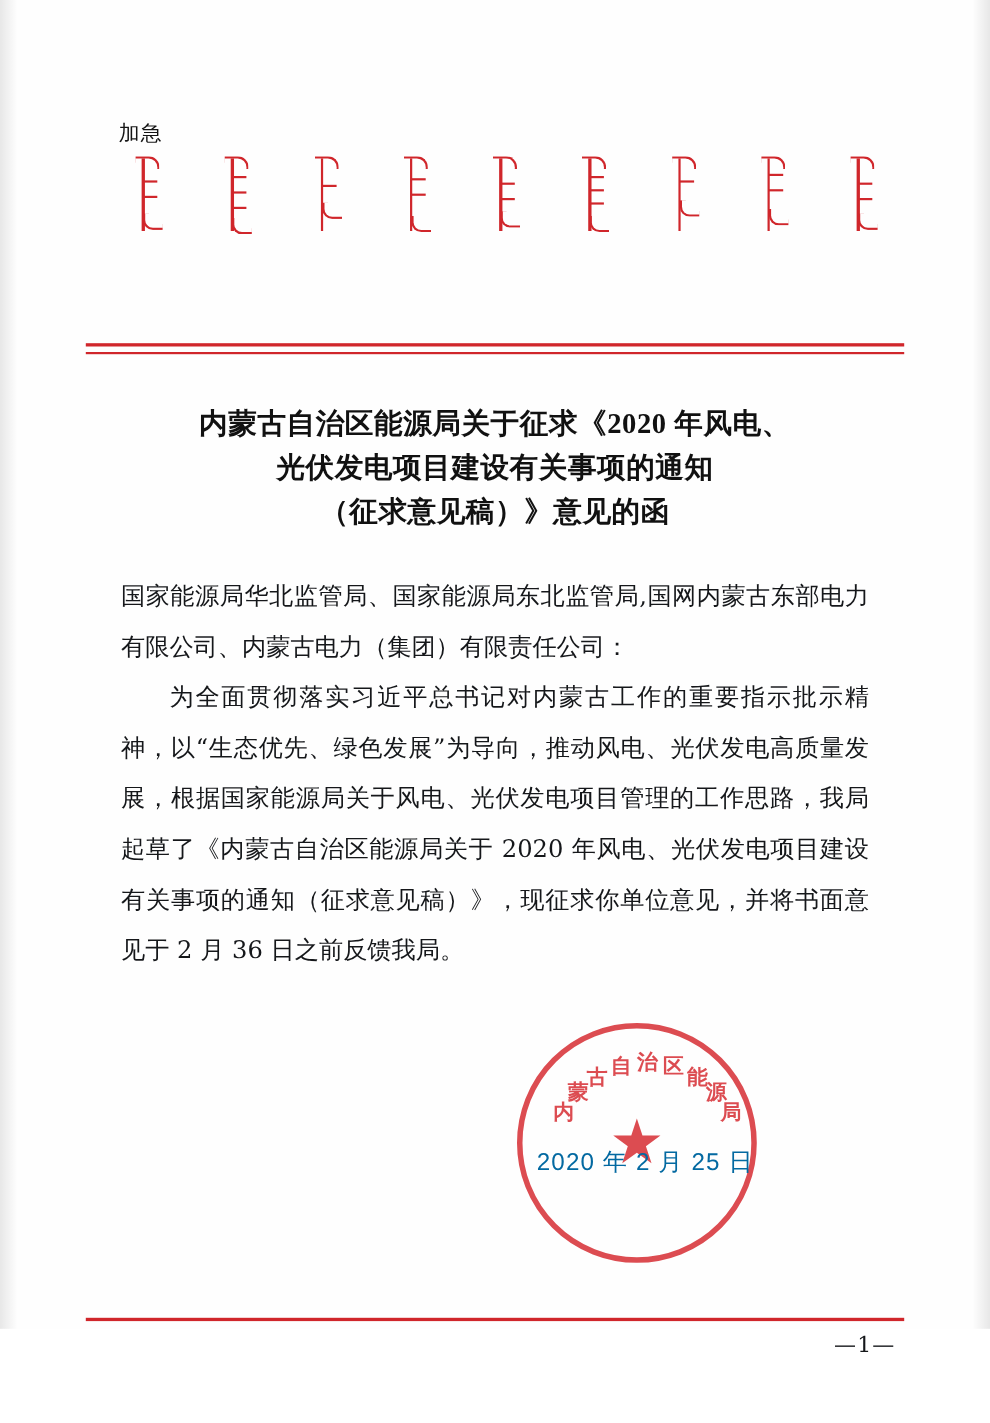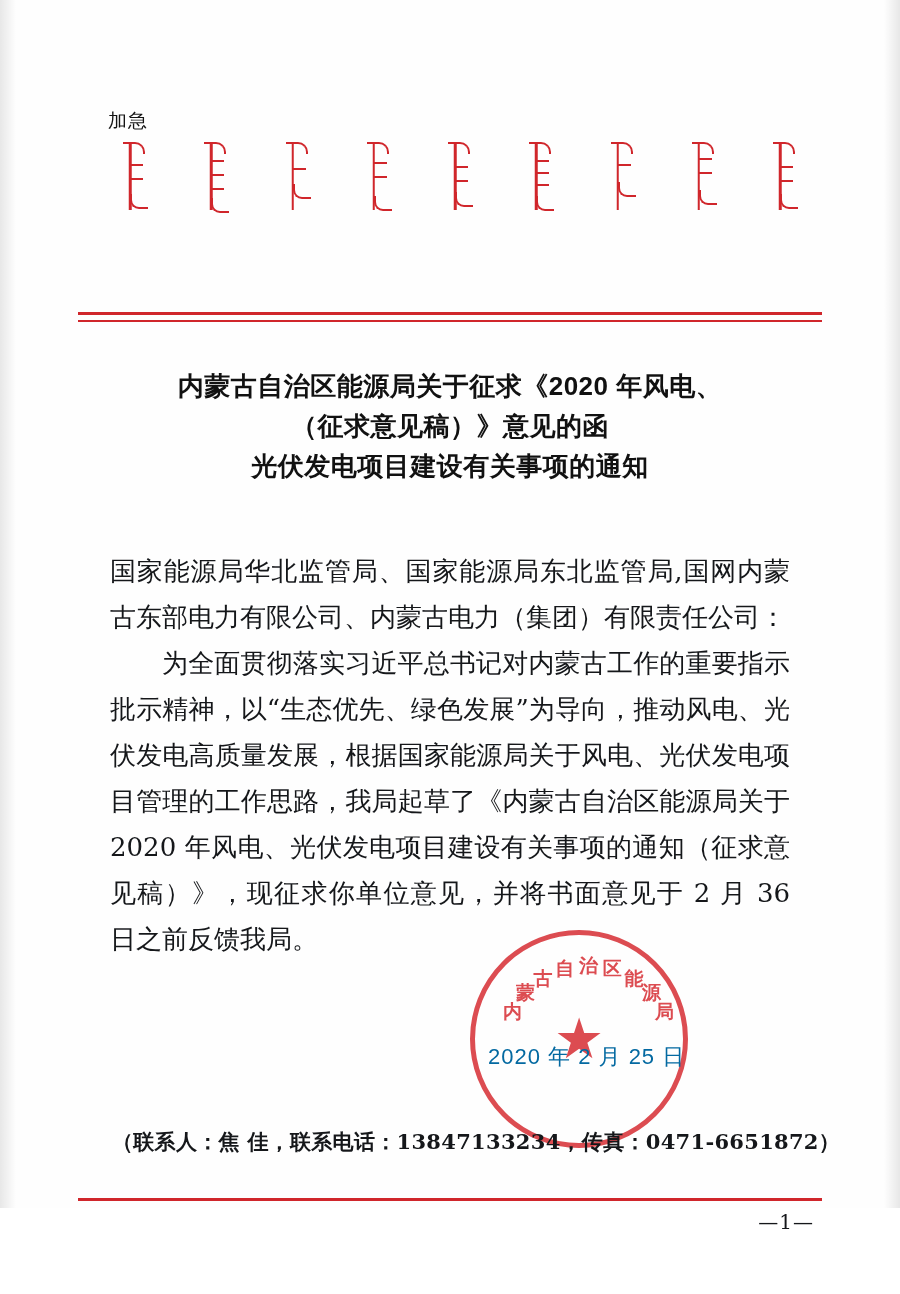--- a/index.html
+++ b/index.html
@@ -110,35 +110,35 @@
     top: 320px;
     height: 1.5px;
   }
   
   .doc-title {
     position: absolute;
     left: 110px;
     right: 110px;
     top: 366px;
     text-align: center;
-    font-family: Liberation Sans, sans-serif;
+    font-family: Liberation Serif, serif;
     font-weight: 700;
     font-size: 26px;
     line-height: 40px;
     color: #111;
     letter-spacing: 0.5px;
   }
   .doc-title .line { display: block; }
   
   .body-text {
     position: absolute;
     left: 110px;
     width: 680px;
-    top: 548px;
-    font-size: 26px;
+    top: 520px;
+    font-size: 22px;
     line-height: 46px;
     color: #15171a;
     text-align: justify;
     text-justify: inter-ideograph;
     font-family: "DejaVu Serif", "Liberation Serif", serif;
   }
   .body-text p { margin: 0; }
   .body-text p.indent { text-indent: 2em; }
   
   .seal-wrap {
@@ -312,22 +312,22 @@
       <span class="hook" style="top:54px;"></span>
     </div>
   </div>
 
 
   <div class="header-rule"></div>
   <div class="header-rule thin"></div>
 
   <div class="doc-title">
     <span class="line">内蒙古自治区能源局关于征求《2020 年风电、</span>
+    <span class="line">光伏发电项目建设有关事项的通知</span>
     <span class="line">（征求意见稿）》意见的函</span>
-    <span class="line">光伏发电项目建设有关事项的通知</span>
   </div>
 
   <div class="body-text">
     <p>国家能源局华北监管局、国家能源局东北监管局,国网内蒙古东部电力有限公司、内蒙古电力（集团）有限责任公司：</p>
     <p class="indent">为全面贯彻落实习近平总书记对内蒙古工作的重要指示批示精神，以“生态优先、绿色发展”为导向，推动风电、光伏发电高质量发展，根据国家能源局关于风电、光伏发电项目管理的工作思路，我局起草了《内蒙古自治区能源局关于 2020 年风电、光伏发电项目建设有关事项的通知（征求意见稿）》，现征求你单位意见，并将书面意见于 2 月 36 日之前反馈我局。</p>
   </div>
 
   <div class="seal-wrap">
     <div class="seal">
       <div class="seal-arc-text">
@@ -340,18 +340,17 @@
         <span style="transform: rotate(32deg) translate(0, -86px) rotate(-32deg);">能</span>
         <span style="transform: rotate(47deg) translate(0, -86px) rotate(-47deg);">源</span>
         <span style="transform: rotate(62deg) translate(0, -86px) rotate(-62deg);">局</span>
       </div>
       <div class="seal-star-glyph">★</div>
     </div>
   </div>
 
   <div class="date-line">2020 年 2 月 25 日</div>
 
-  <div class="contact-line">（联系人：焦 佳，联系电话：13847133234，传真：0471-6651872）</div>
 
   <div class="footer-rule"></div>
   <div class="page-number">—1—</div>
 
 </div>
 
 </body></html>

